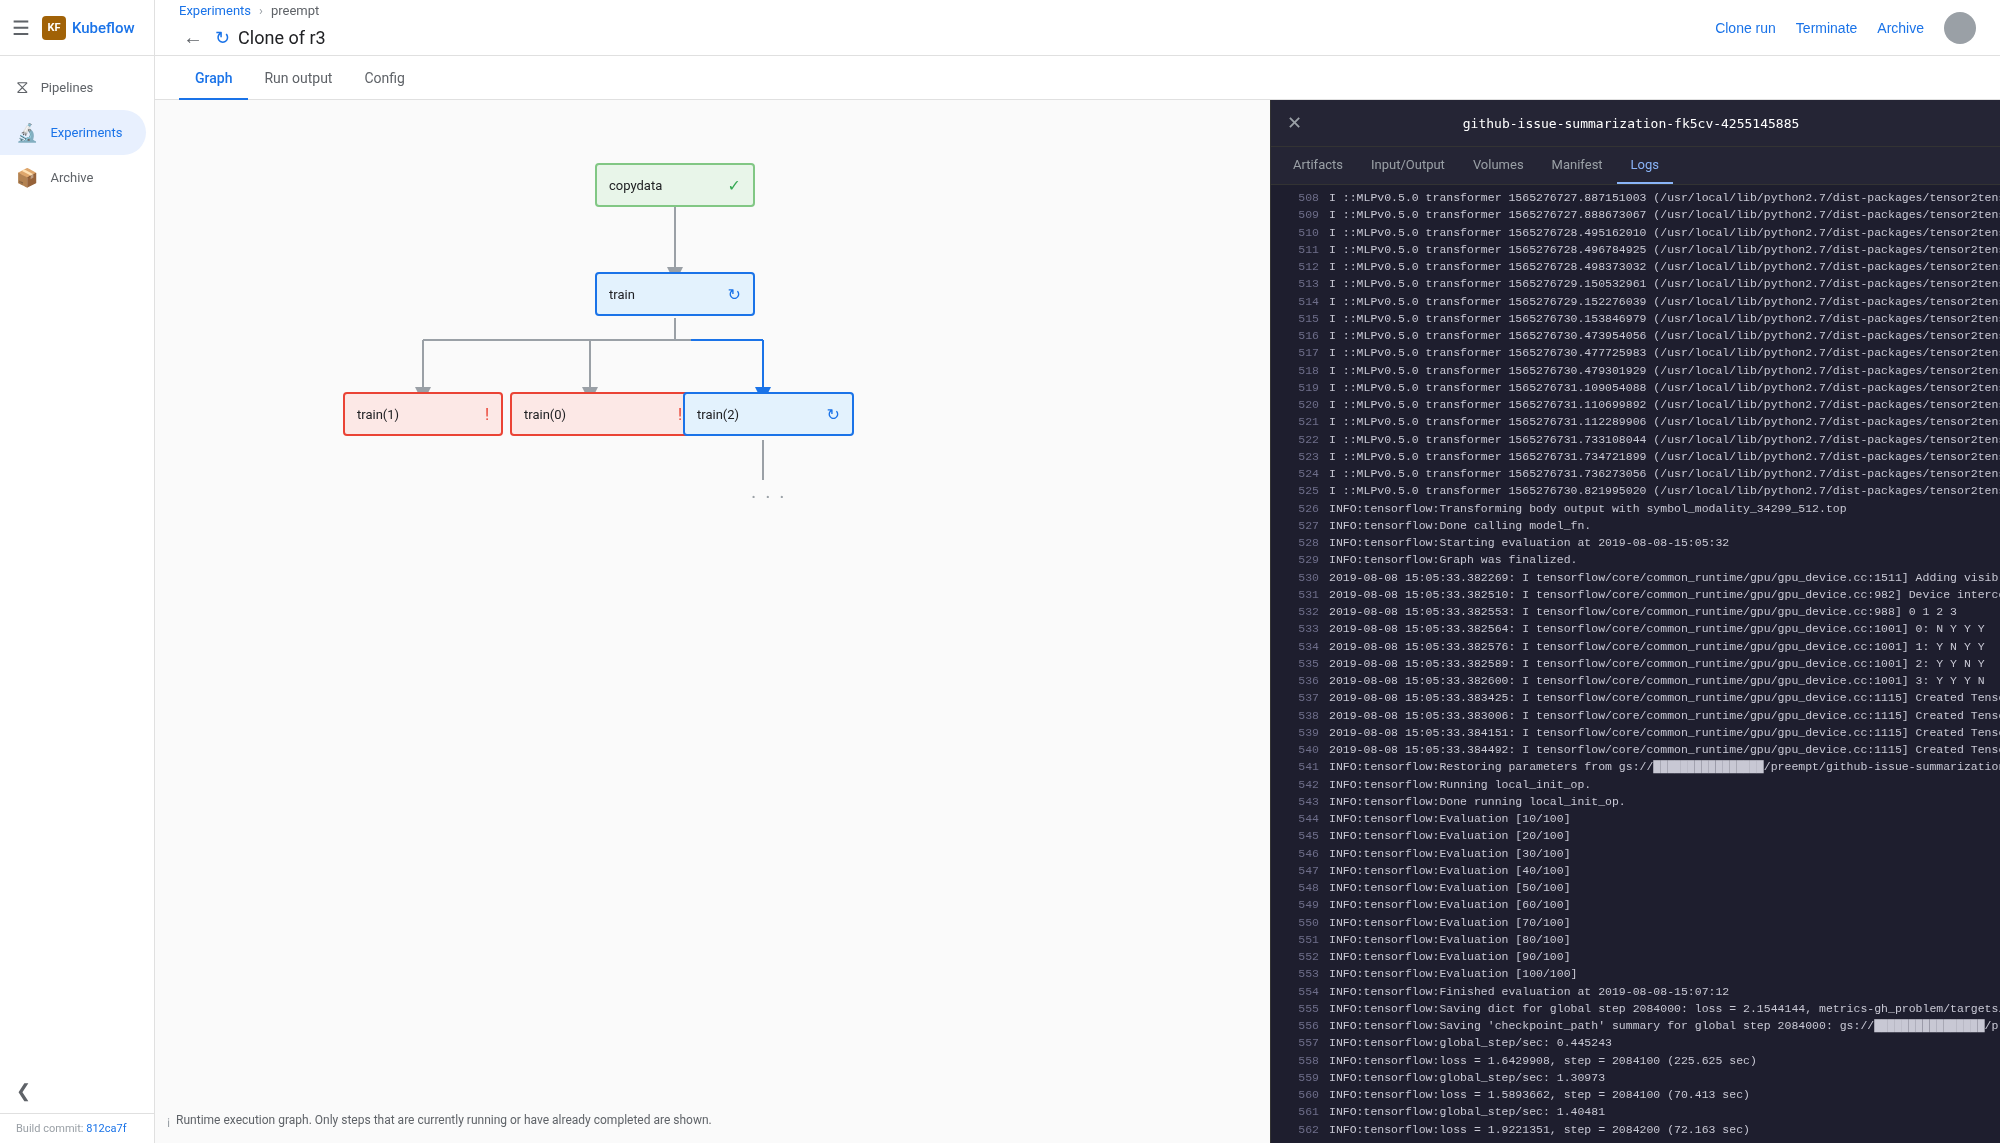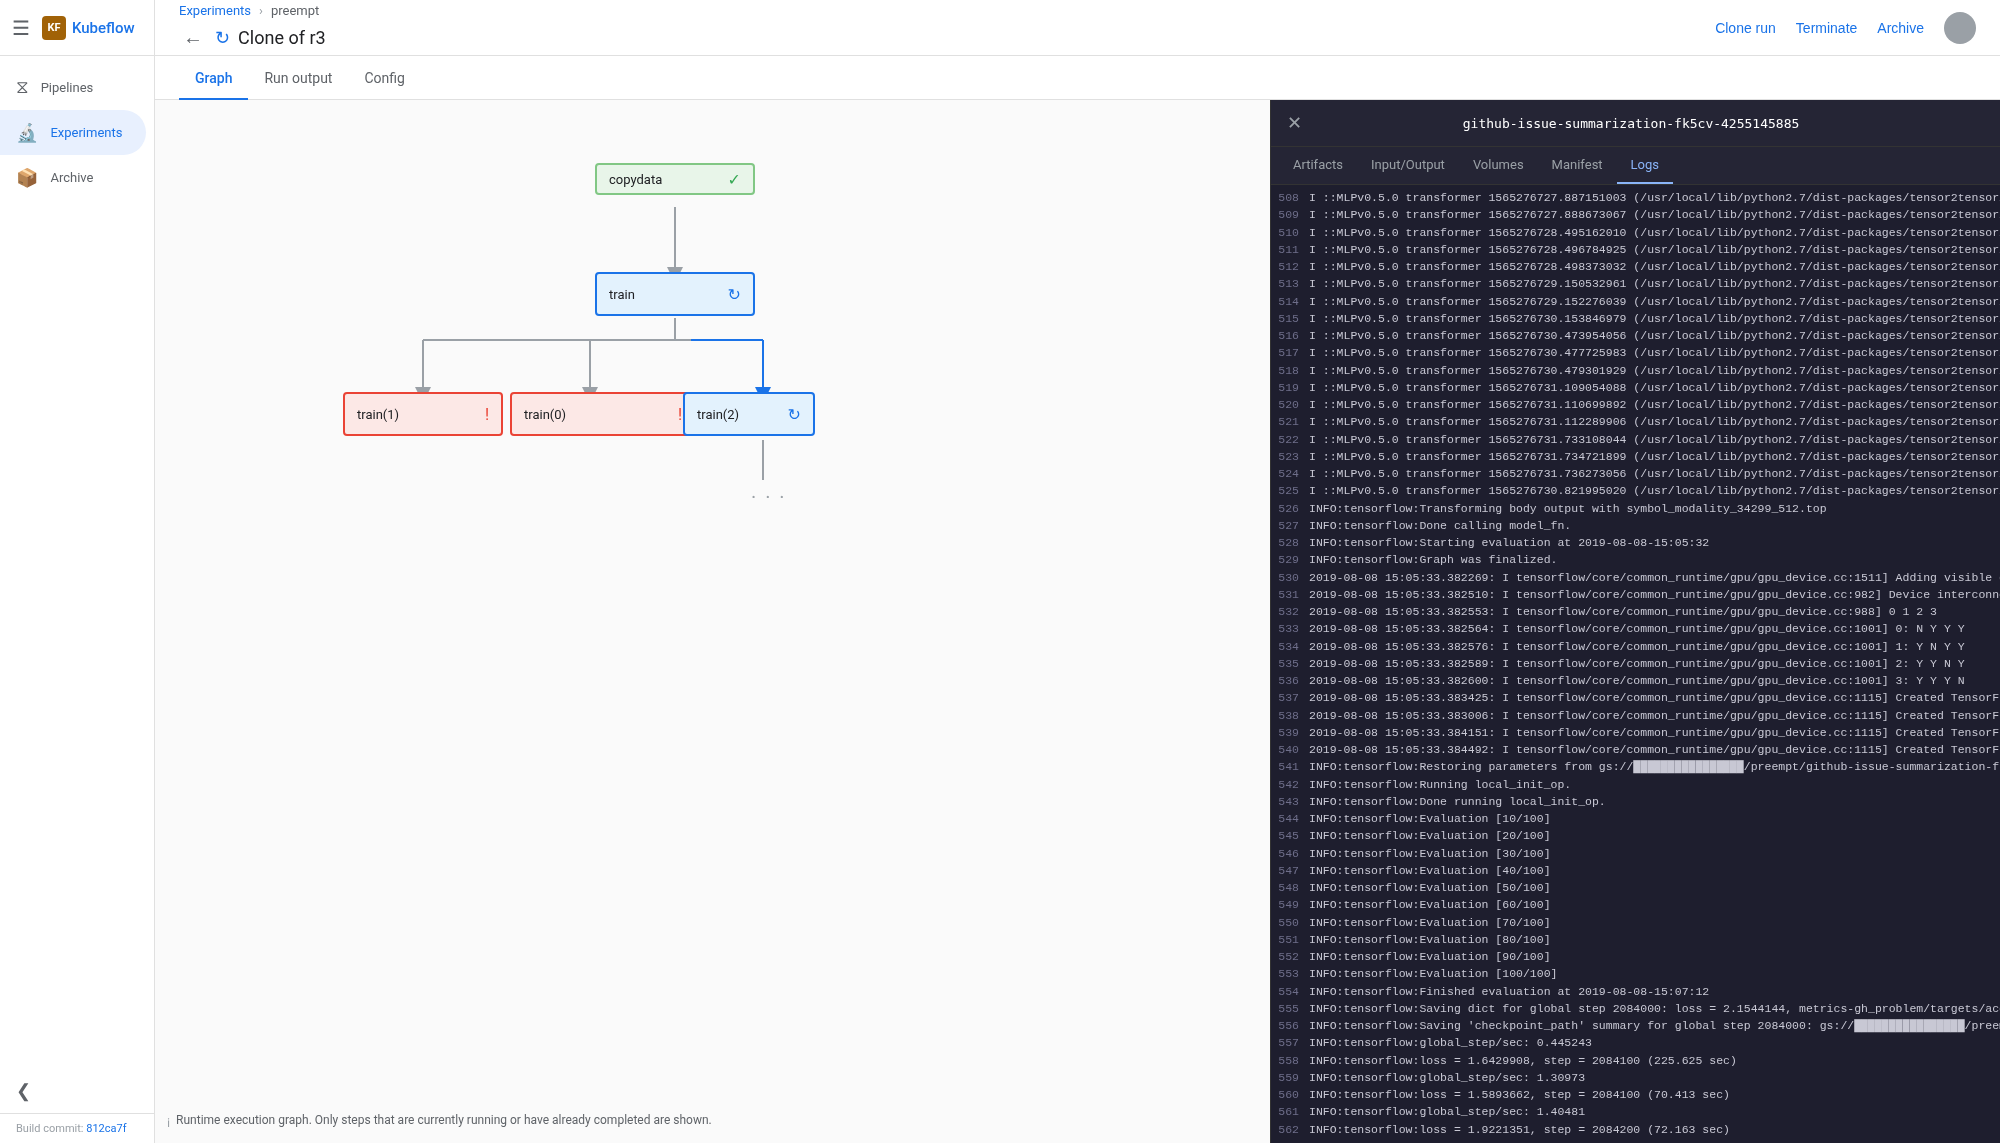--- a/index.html
+++ b/index.html
@@ -297,20 +297,21 @@
       border-bottom-color: #8ab4f8;
     }
 
     
     .log-area {
       flex: 1;
       overflow-y: scroll;
       overflow-x: hidden;
       background: #1e1e2e;
       padding: 4px 0;
+      margin-left: 20px;
     }
     .log-line {
       display: flex;
       font-family: 'Courier New', monospace;
       font-size: 11.5px;
       line-height: 1.5;
       white-space: nowrap;
       overflow: hidden;
     }
     .log-num {
@@ -416,41 +417,41 @@
           <defs>
             <marker id="arrow" markerWidth="8" markerHeight="8" refX="4" refY="4" orient="auto">
               <path d="M0,0 L0,8 L8,4 z" fill="#9aa0a6"></path>
             </marker>
             <marker id="blue-arrow" markerWidth="8" markerHeight="8" refX="4" refY="4" orient="auto">
               <path d="M0,0 L0,8 L8,4 z" fill="#1a73e8"></path>
             </marker>
           </defs>
         </svg>
 
-        <div class="node node-success" style="left:440px;top:63px;width:160px;height:32px;">
+        <div class="node node-success" style="left:440px;top:63px;width:160px;height:44px;">
           <span class="node-label">copydata</span>
           <span class="status-icon status-success">✓</span>
         </div>
 
         <div class="node node-running" style="left:440px;top:172px;width:160px;height:44px;">
           <span class="node-label">train</span>
           <span class="status-icon status-running">↻</span>
         </div>
 
         <div class="node node-error" style="left:188px;top:292px;width:160px;height:44px;">
           <span class="node-label">train(1)</span>
           <span class="status-icon status-error">!</span>
         </div>
 
         <div class="node node-error" style="left:355px;top:292px;width:186px;height:44px;">
           <span class="node-label">train(0)</span>
           <span class="status-icon status-error">!</span>
         </div>
 
-        <div class="node node-running" style="left:528px;top:292px;width:132px;height:44px;border-color:#1a73e8;">
+        <div class="node node-running" style="left:528px;top:292px;width:171px;height:44px;border-color:#1a73e8;">
           <span class="node-label">train(2)</span>
           <span class="status-icon status-running">↻</span>
         </div>
 
         <div class="more-nodes" style="left:596px;top:385px;">· · ·</div>
 
         <div class="runtime-note">
           <span class="runtime-note-icon">ℹ</span>
           <span>Runtime execution graph. Only steps that are currently running or have already completed are shown.</span>
         </div>

